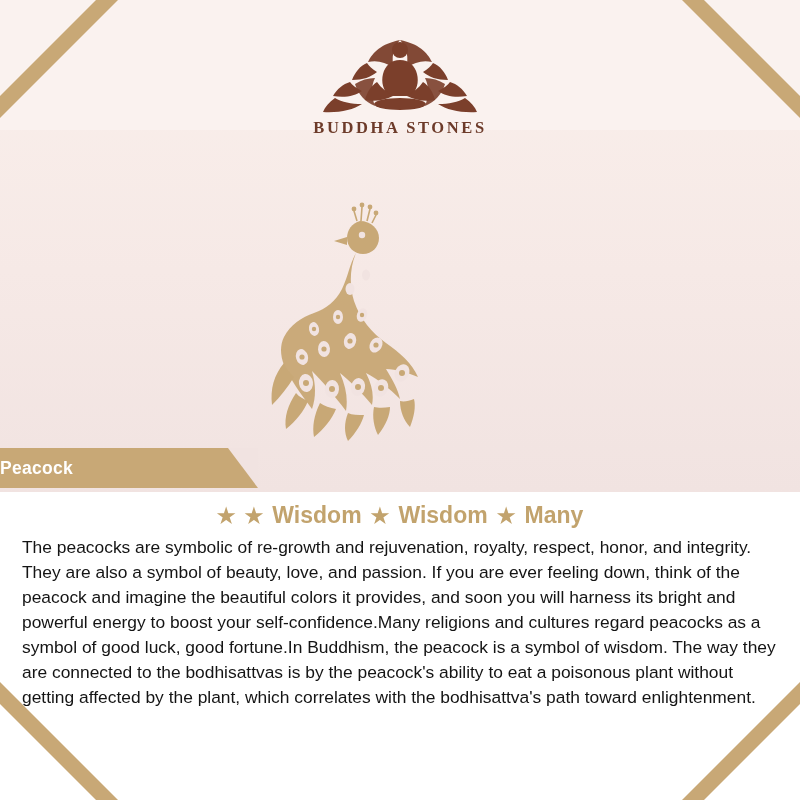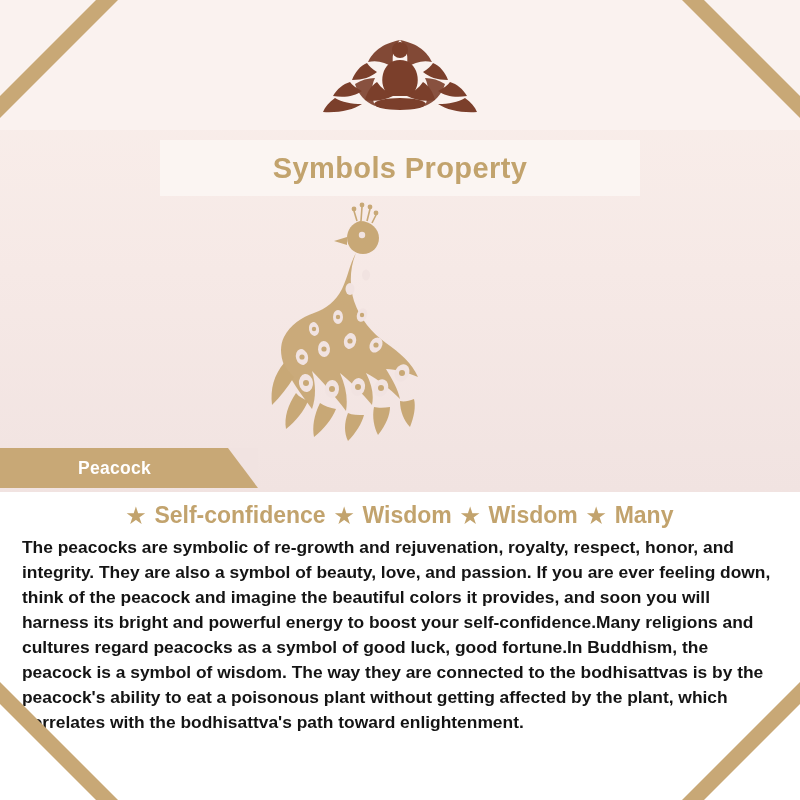--- a/index.html
+++ b/index.html
@@ -162,21 +162,20 @@
     position: absolute;
     top: 448px;
     left: 0;
     height: 40px;
     width: 258px;
     background: #c8a876;
     display: flex;
     align-items: center;
   }
   .ribbon-label {
-    margin-left: 78px;
     color: #ffffff;
     font-size: 17.5px;
     font-weight: bold;
     letter-spacing: 0.3px;
   }
   .ribbon-notch {
     position: absolute;
     top: 448px;
     left: 228px;
     width: 0;
@@ -209,21 +208,21 @@
     color: #c2a36d;
     font-size: 21px;
     line-height: 1;
   }
   .paragraph {
     margin: 6px 22px 0 22px;
     font-size: 17.4px;
     line-height: 1.44;
     color: #141414;
     text-align: left;
-    font-weight: 700;
+    font-weight: 400;
   }
 </style>
 </head>
 <body>
 
 <div class="page">
 
   <div class="hero">
     <div class="hero-top-band"></div>
 
@@ -244,25 +243,23 @@
           <path d="M120 56 C124 64 124 74 120 84 C130 80 137 72 140 62 C134 58 127 56 120 56 Z" opacity="0.9"></path>
 
           <circle cx="95" cy="28" r="8"></circle>
           <path d="M95 38 C86 38 80 44 78 52 C76 60 78 68 84 74 L106 74 C112 68 114 60 112 52 C110 44 104 38 95 38 Z"></path>
           <path d="M72 60 C66 64 62 70 60 78 C70 80 80 78 88 74 C82 70 76 66 72 60 Z"></path>
           <path d="M118 60 C124 64 128 70 130 78 C120 80 110 78 102 74 C108 70 114 66 118 60 Z"></path>
           <path d="M74 78 C82 86 108 86 116 78 C108 84 82 84 74 78 Z"></path>
           <ellipse cx="95" cy="82" rx="26" ry="6"></ellipse>
         </g>
       </svg>
+      <span class="logo-text">BUDDHA STONES</span>
     </div>
 
-    <div class="title-band">
-      <span class="title">Symbols Property</span>
-    </div>
 
     <div class="peacock-wrap">
       <svg width="300" height="260" viewBox="0 0 300 260">
         <g fill="#c8a876">
 
           <g>
             <circle cx="104" cy="12" r="2.4"></circle>
             <circle cx="112" cy="8" r="2.4"></circle>
             <circle cx="120" cy="10" r="2.4"></circle>
             <circle cx="126" cy="16" r="2.4"></circle>
@@ -325,21 +322,20 @@
 
     <div class="ribbon">
       <span class="ribbon-label">Peacock</span>
     </div>
     <div class="ribbon-notch"></div>
   </div>
 
   <div class="content">
     <div class="keywords">
       <span class="star">★</span>
-      <span>Self-confidence</span>
       <span class="star">★</span>
       <span>Wisdom</span>
       <span class="star">★</span>
       <span>Wisdom</span>
       <span class="star">★</span>
       <span>Many</span>
     </div>
     <p class="paragraph">The peacocks are symbolic of re-growth and rejuvenation, royalty, respect, honor, and integrity. They are also a symbol of beauty, love, and passion. If you are ever feeling down, think of the peacock and imagine the beautiful colors it provides, and soon you will harness its bright and powerful energy to boost your self-confidence.Many religions and cultures regard peacocks as a symbol of good luck, good fortune.In Buddhism, the peacock is a symbol of wisdom. The way they are connected to the bodhisattvas is by the peacock's ability to eat a poisonous plant without getting affected by the plant, which correlates with the bodhisattva's path toward enlightenment.</p>
   </div>
 

